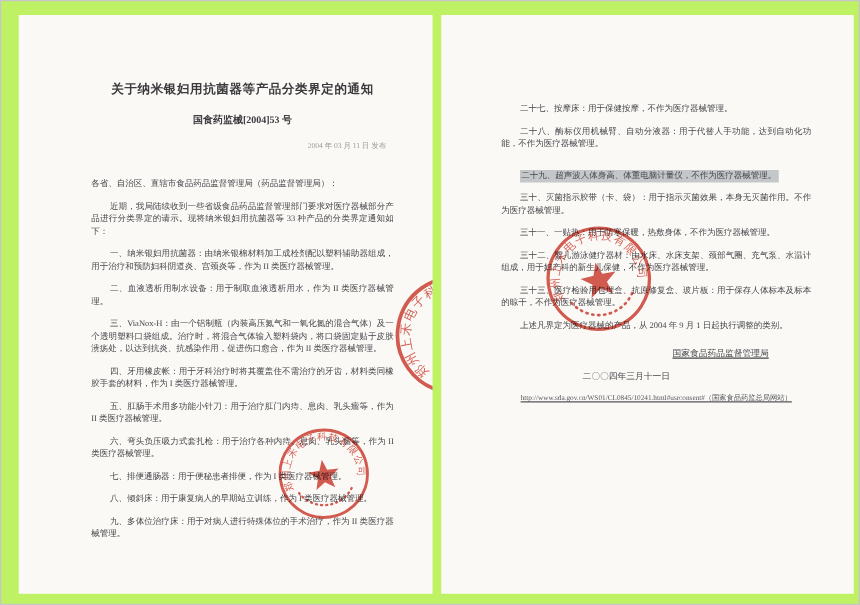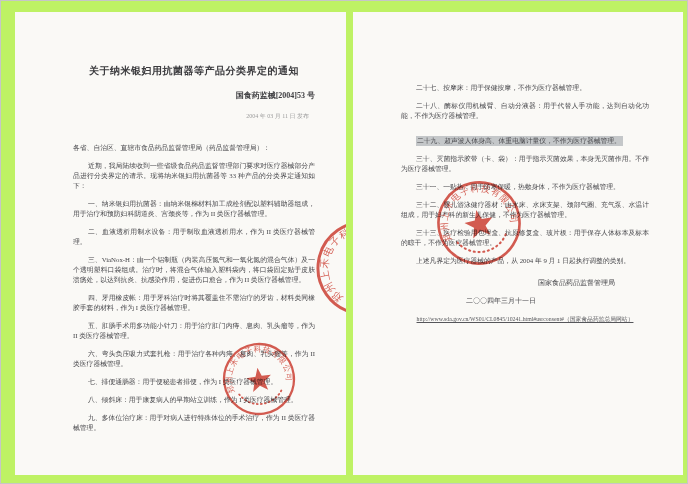--- a/index.html
+++ b/index.html
@@ -8,28 +8,28 @@
   }
   *{margin:0;padding:0;box-sizing:border-box}
   body{width:688px;height:484px;background:#e9e9e9;font-family:"Liberation Serif","DejaVu Serif",serif;}
   .frame{position:relative;width:688px;height:484px;background:#bef264;
     border:1px solid var(--frame_border);box-shadow:0 2px 3px rgba(0,0,0,.18);overflow:hidden;}
   .page{position:absolute;top:11px;height:463px;background:var(--page);overflow:hidden;
     color:var(--ink);}
   .page.left{left:14px;width:331px;padding:52px 31px 0 58px;}
   .page.right{left:352px;width:330px;padding:49px 34px 0 48px;}
   .title{font-size:10px;font-weight:bold;text-align:center;color:#3b3b3e;letter-spacing:.5px;}
-  .docnum{font-size:8px;font-weight:bold;text-align:right;margin-top:12px;color:#3f3f42;}
+  .docnum{font-size:8px;font-weight:bold;text-align:center;margin-top:12px;color:#3f3f42;}
   .pubdate{font-size:6px;color:var(--date);text-align:right;padding-right:6px;margin-top:11px;}
   .body{margin-top:22px;}
   .para{font-size:6.8px;line-height:10px;margin:0 0 8px 0;text-align:justify;color:var(--ink);}
   .para.indent{text-indent:15px;}
   .para.hl{display:inline-block;background:var(--highlight);text-indent:0;margin-left:15px;
     padding:0 2px 0 1px;}
-  .para.align-right{text-align:right;padding-right:34px;margin-top:12px;font-size:7px;}
+  .para.align-right{text-align:right;padding-right:34px;margin-top:12px;font-size:7px;text-decoration:underline;}
   .para.align-right-inset{text-align:center;padding-right:48px;font-size:7px;}
   .para.align-center{text-align:center;}
   .para.link{font-size:5.8px;text-decoration:underline;color:var(--link);cursor:pointer;
     letter-spacing:0;}
   
   .seal{position:absolute;opacity:.82;mix-blend-mode:multiply;pointer-events:none;}
   .seal-ring{fill:none;stroke:var(--seal);stroke-width:3;}
   .seal-textpath{fill:none;stroke:none;}
   .seal-text{fill:var(--seal);font-size:10px;letter-spacing:1.2px;
     font-family:"Liberation Serif","DejaVu Serif",serif;}

